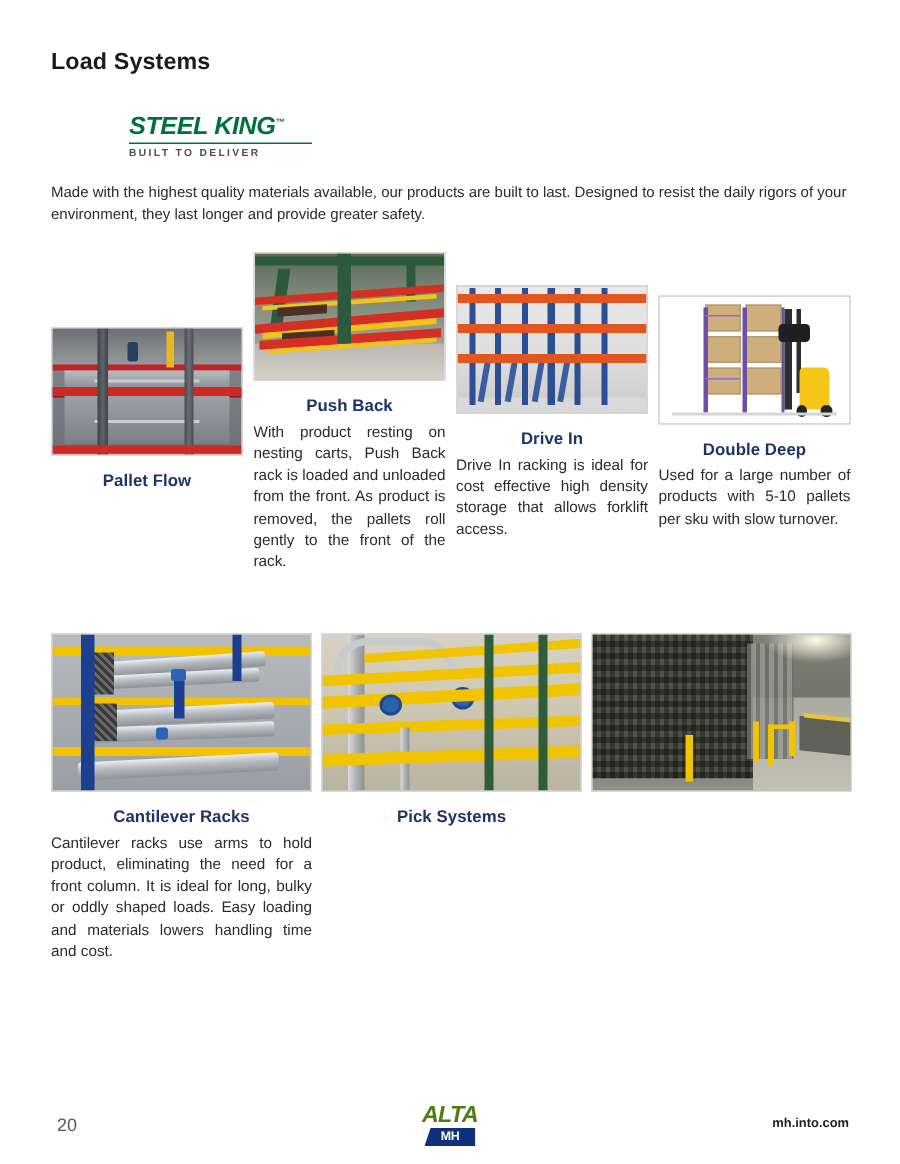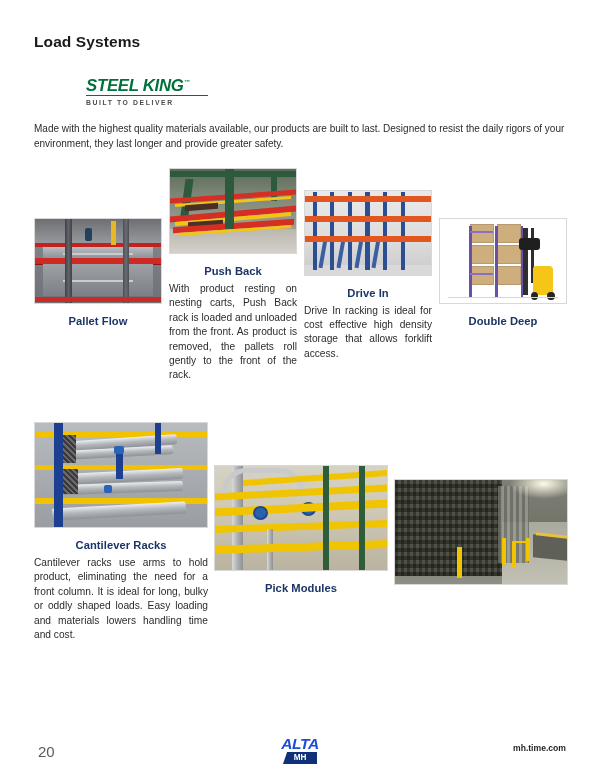--- a/index.html
+++ b/index.html
@@ -109,21 +109,21 @@
   }
 
   
   .row {
     position: absolute;
     left: 34px;
     width: 534px;
     display: flex;
   }
   .row-1 { top: 168px; }
-  .row-2 { top: 422px; align-items: center; }
+  .row-2 { top: 422px; }
 
   .card {
     display: flex;
     flex-direction: column;
   }
   .row-1 .card { width: 128px; margin-right: 7px; justify-content: center; }
   .row-1 .card:last-child { margin-right: 0; }
   .row-2 .card { width: 174px; margin-right: 6px; }
   .row-2 .card:last-child { margin-right: 0; }
 
@@ -290,21 +290,21 @@
   .a-as .yg4 { left:68%; top:58%; width:2.5%; height:26%; }
   .a-as .yg5 { left:76%; top:56%; width:2.5%; height:22%; }
   .a-as .conv { left:80%; top:54%; width:20%; height:22%; background:#5f6058; transform:skewY(6deg); }
   .a-as .convy { left:82%; top:52%; width:18%; height:3%; background:#e8c23a; transform:skewY(6deg); }
 
   
   .footer-page {
     position: absolute;
     left: 38px;
     top: 743px;
-    font-size: 15px;
+    font-size: 12px;
     color: #58595b;
   }
   .footer-url {
     position: absolute;
     right: 34px;
     top: 743px;
     font-size: 8.6px;
     font-weight: bold;
     color: #231f20;
   }
@@ -314,21 +314,21 @@
     transform: translateX(-50%);
     top: 736px;
     width: 56px;
     height: 30px;
     text-align: center;
   }
   .alta-word {
     font-size: 15.5px;
     font-weight: bold;
     font-style: italic;
-    color: #1d4ed8;
+    color: #4d7c0f;
     letter-spacing: -0.4px;
     line-height: 16px;
   }
   .alta-mh {
     position: relative;
     margin: 0 auto;
     width: 34px;
     height: 12px;
     background: #10307a;
     color: #ffffff;
@@ -440,20 +440,21 @@
           <i class="mast"></i>
             <i class="mast2"></i>
             <i class="head"></i>
           <i class="body"></i>
             <i class="wheel w1"></i>
             <i class="wheel w2"></i>
             <i class="grnd"></i>
         </div>
       </div>
       <div class="card-heading">Double Deep</div>
+      <div class="card-body">Used for a large number of products with 5-10 pallets per sku with slow turnover.</div>
     </div>
 
   </div>
 
   <div class="row row-2">
 
     <div class="card">
       <div class="thumb">
         <div class="art a-cl">
           <i class="ybar yb1"></i>
@@ -487,21 +488,21 @@
             <i class="fan f2"></i>
           <i class="ycon c2"></i>
             <i class="fan f1"></i>
           <i class="ycon c3"></i>
             <i class="sil s2"></i>
             <i class="ycon c4"></i>
           <i class="grncol gc1"></i>
             <i class="grncol gc2"></i>
         </div>
       </div>
-      <div class="card-heading">Pick Modules</div>
+      <div class="card-heading">Pick Systems</div>
     </div>
 
     <div class="card">
       <div class="thumb">
         <div class="art a-as">
           <i class="aisle"></i>
             <i class="rack"></i>
             <i class="rack2"></i>
           <i class="conv"></i>
             <i class="convy"></i>
@@ -517,15 +518,15 @@
 
   </div>
 
   <div class="footer-page">20</div>
 
   <div class="footer-logo">
     <div class="alta-word">ALTA</div>
     <div class="alta-mh">MH</div>
   </div>
 
-  <div class="footer-url">mh.time.com</div>
+  <div class="footer-url">mh.into.com</div>
 
 </div>
 
 </body></html>

